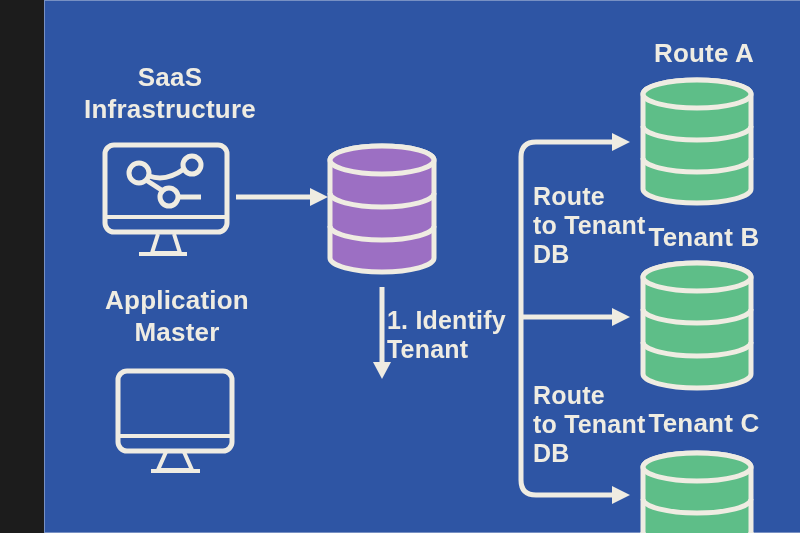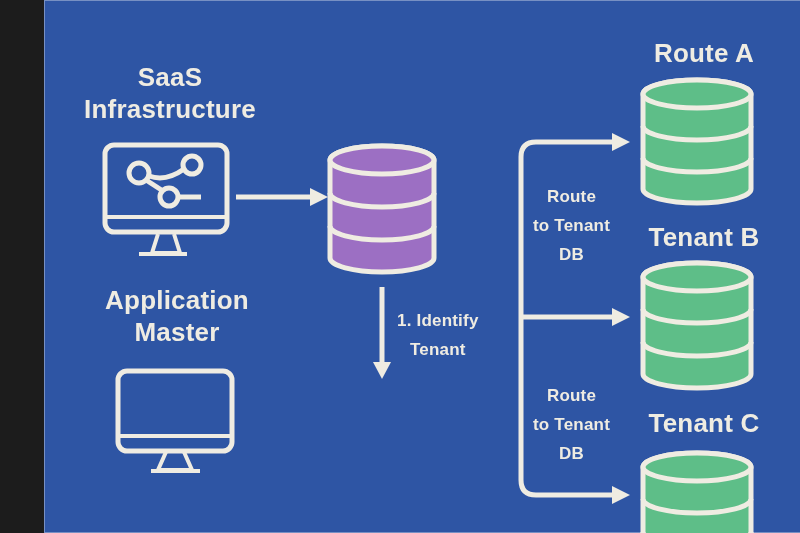--- a/index.html
+++ b/index.html
@@ -32,32 +32,32 @@
     letter-spacing:.2px;
   }
   .label .ln{display:block;}
   .big{
     font-size:26px;
     line-height:32px;
     text-align:center;
     width:240px;
   }
   .small{
-    font-size:17px;
+    font-size:25px;
     line-height:29px;
-    text-align:center;
+    text-align:left;
   }
   
   .pos-saas{left:6px;top:61px;}
   .pos-master{left:227px;top:62px;}
   .pos-appserver{left:13px;top:284px;}
   .pos-tenant-a{left:540px;top:37px;}
   .pos-tenant-b{left:540px;top:221px;}
   .pos-tenant-c{left:540px;top:407px;}
-  .pos-identify{left:353px;top:306px;}
+  .pos-identify{left:343px;top:306px;}
   .pos-route-a{left:489px;top:182px;}
   .pos-route-c{left:489px;top:381px;}
 </style>
 </head>
 <body>
 
 <div class="canvas">
 
   <svg class="layer" viewBox="0 0 800 533" xmlns="http://www.w3.org/2000/svg">
 

